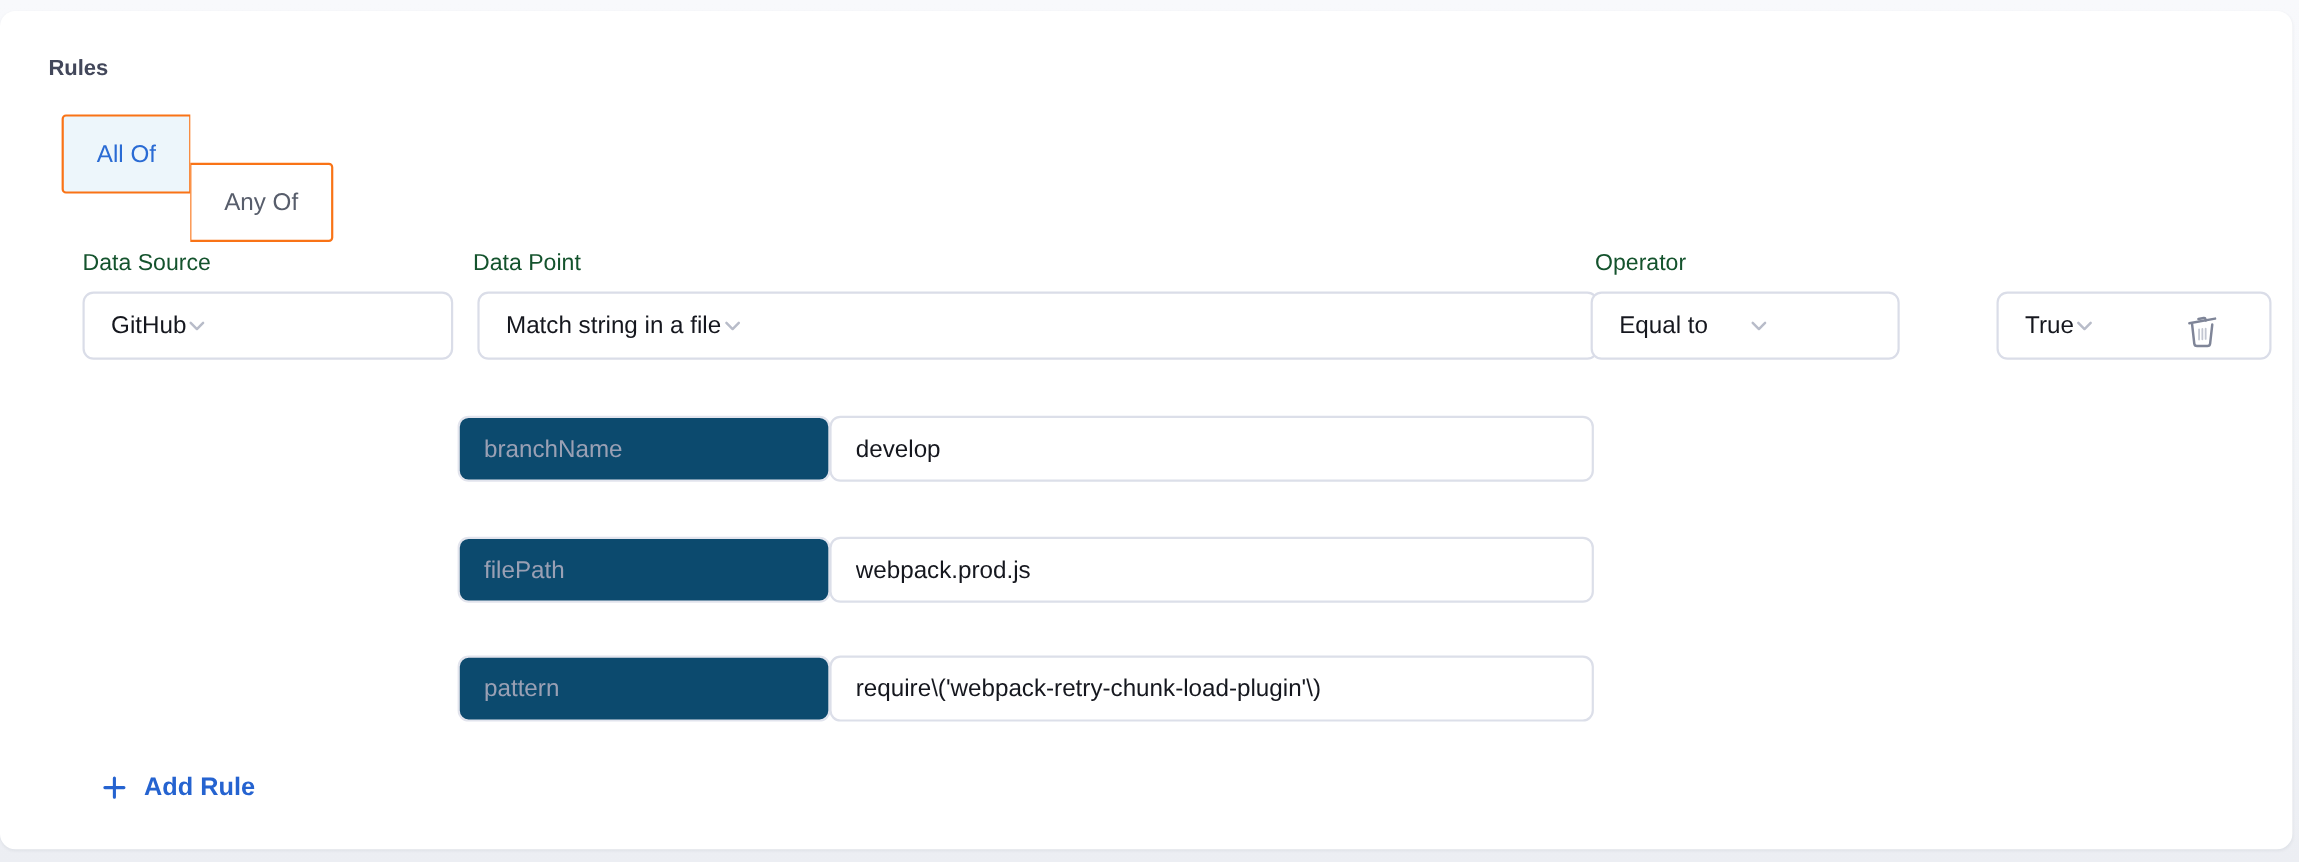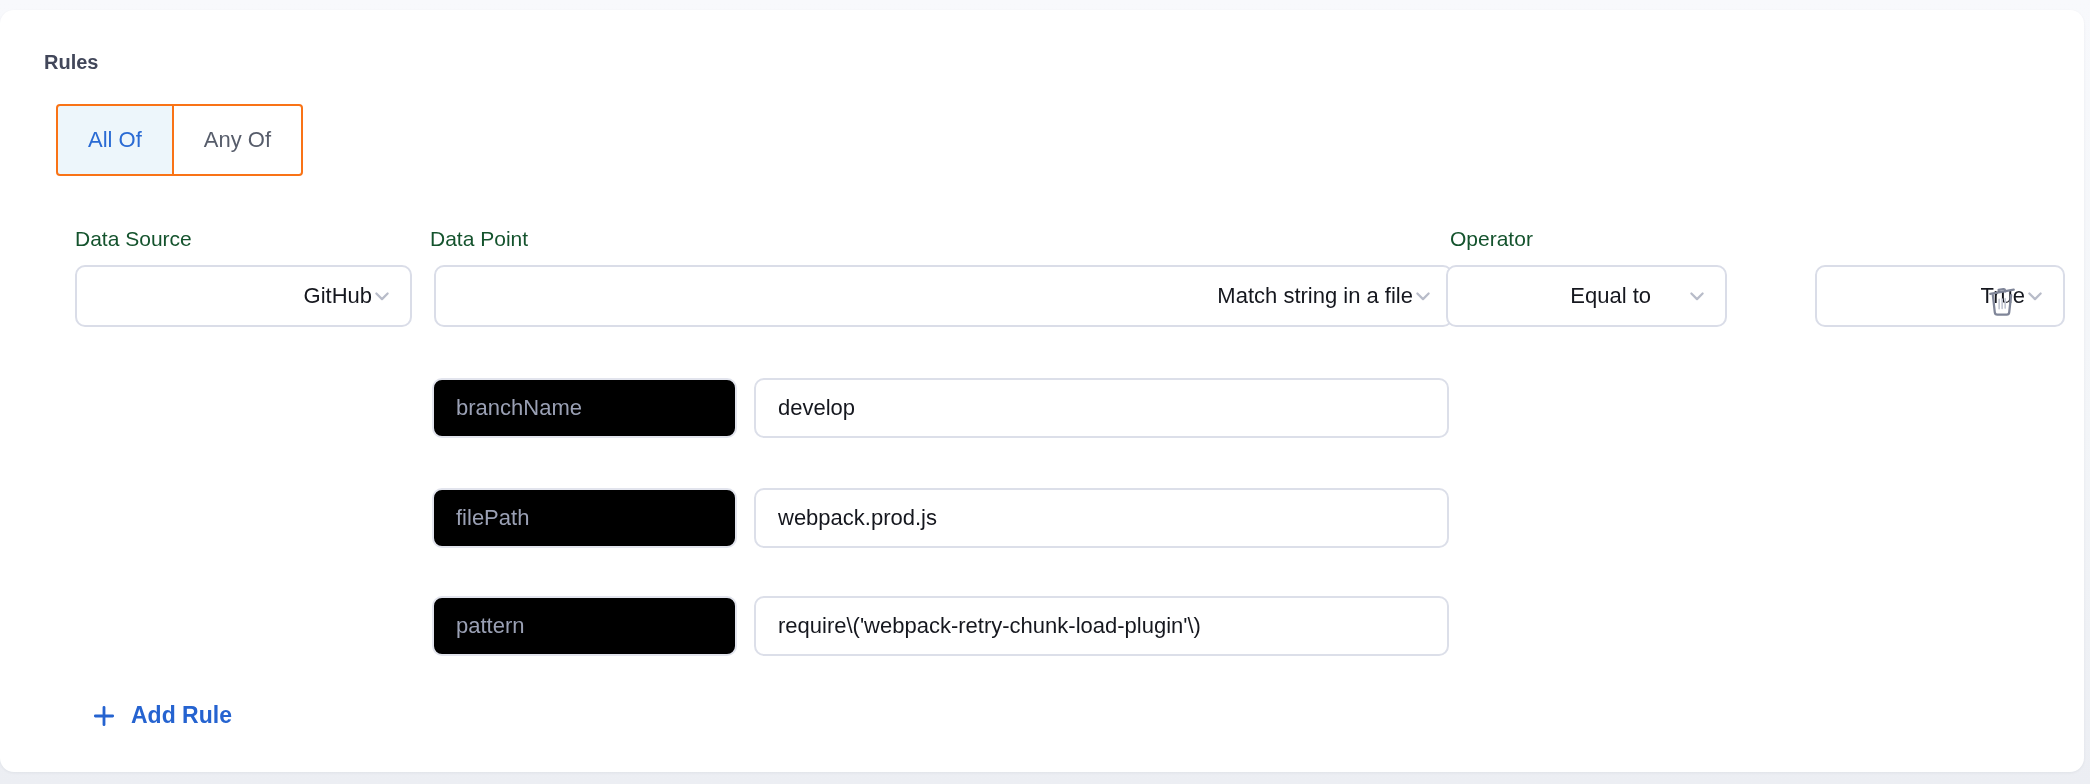--- a/index.html
+++ b/index.html
@@ -53,20 +53,21 @@
     padding: 0 30px;
     cursor: pointer;
   }
   .seg-btn.first {
     border-radius: 4px 0 0 4px;
     border-right-width: 1px;
   }
   .seg-btn.last {
     border-radius: 0 4px 4px 0;
     border-left-width: 1px;
+    margin-top: 44px;
   }
   .seg-btn.active {
     background: #edf6fb;
     color: #2a6bd4;
   }
   
   .field-label {
     position: absolute;
     font-size: 21px;
     line-height: 26px;
@@ -77,21 +78,21 @@
   .select {
     position: absolute;
     top: 255px;
     height: 62px;
     box-sizing: border-box;
     border: 2px solid #dadde8;
     border-radius: 10px;
     background: #ffffff;
     display: flex;
     align-items: center;
-    justify-content: flex-end;
+    justify-content: flex-start;
     padding: 0 18px 0 24px;
     cursor: pointer;
   }
   .select .value {
     font-size: 22px;
     color: #15171e;
     white-space: nowrap;
   }
   .chevron {
     width: 20px;
@@ -106,23 +107,23 @@
     top: 0;
     height: 60px;
     box-sizing: border-box;
     border-radius: 10px;
     font-family: inherit;
     font-size: 22px;
     padding: 0 22px;
     outline: none;
   }
   .kv-key {
-    left: 432px;
-    width: 305px;
-    background: #000000;
+    left: 416px;
+    width: 339px;
+    background: #0c4a6e;
     border: 2px solid #e2e4ed;
     color: #9aa0b4;
   }
   .kv-value {
     left: 754px;
     width: 695px;
     background: #ffffff;
     border: 2px solid #dcdfe9;
     color: #15171e;
   }

